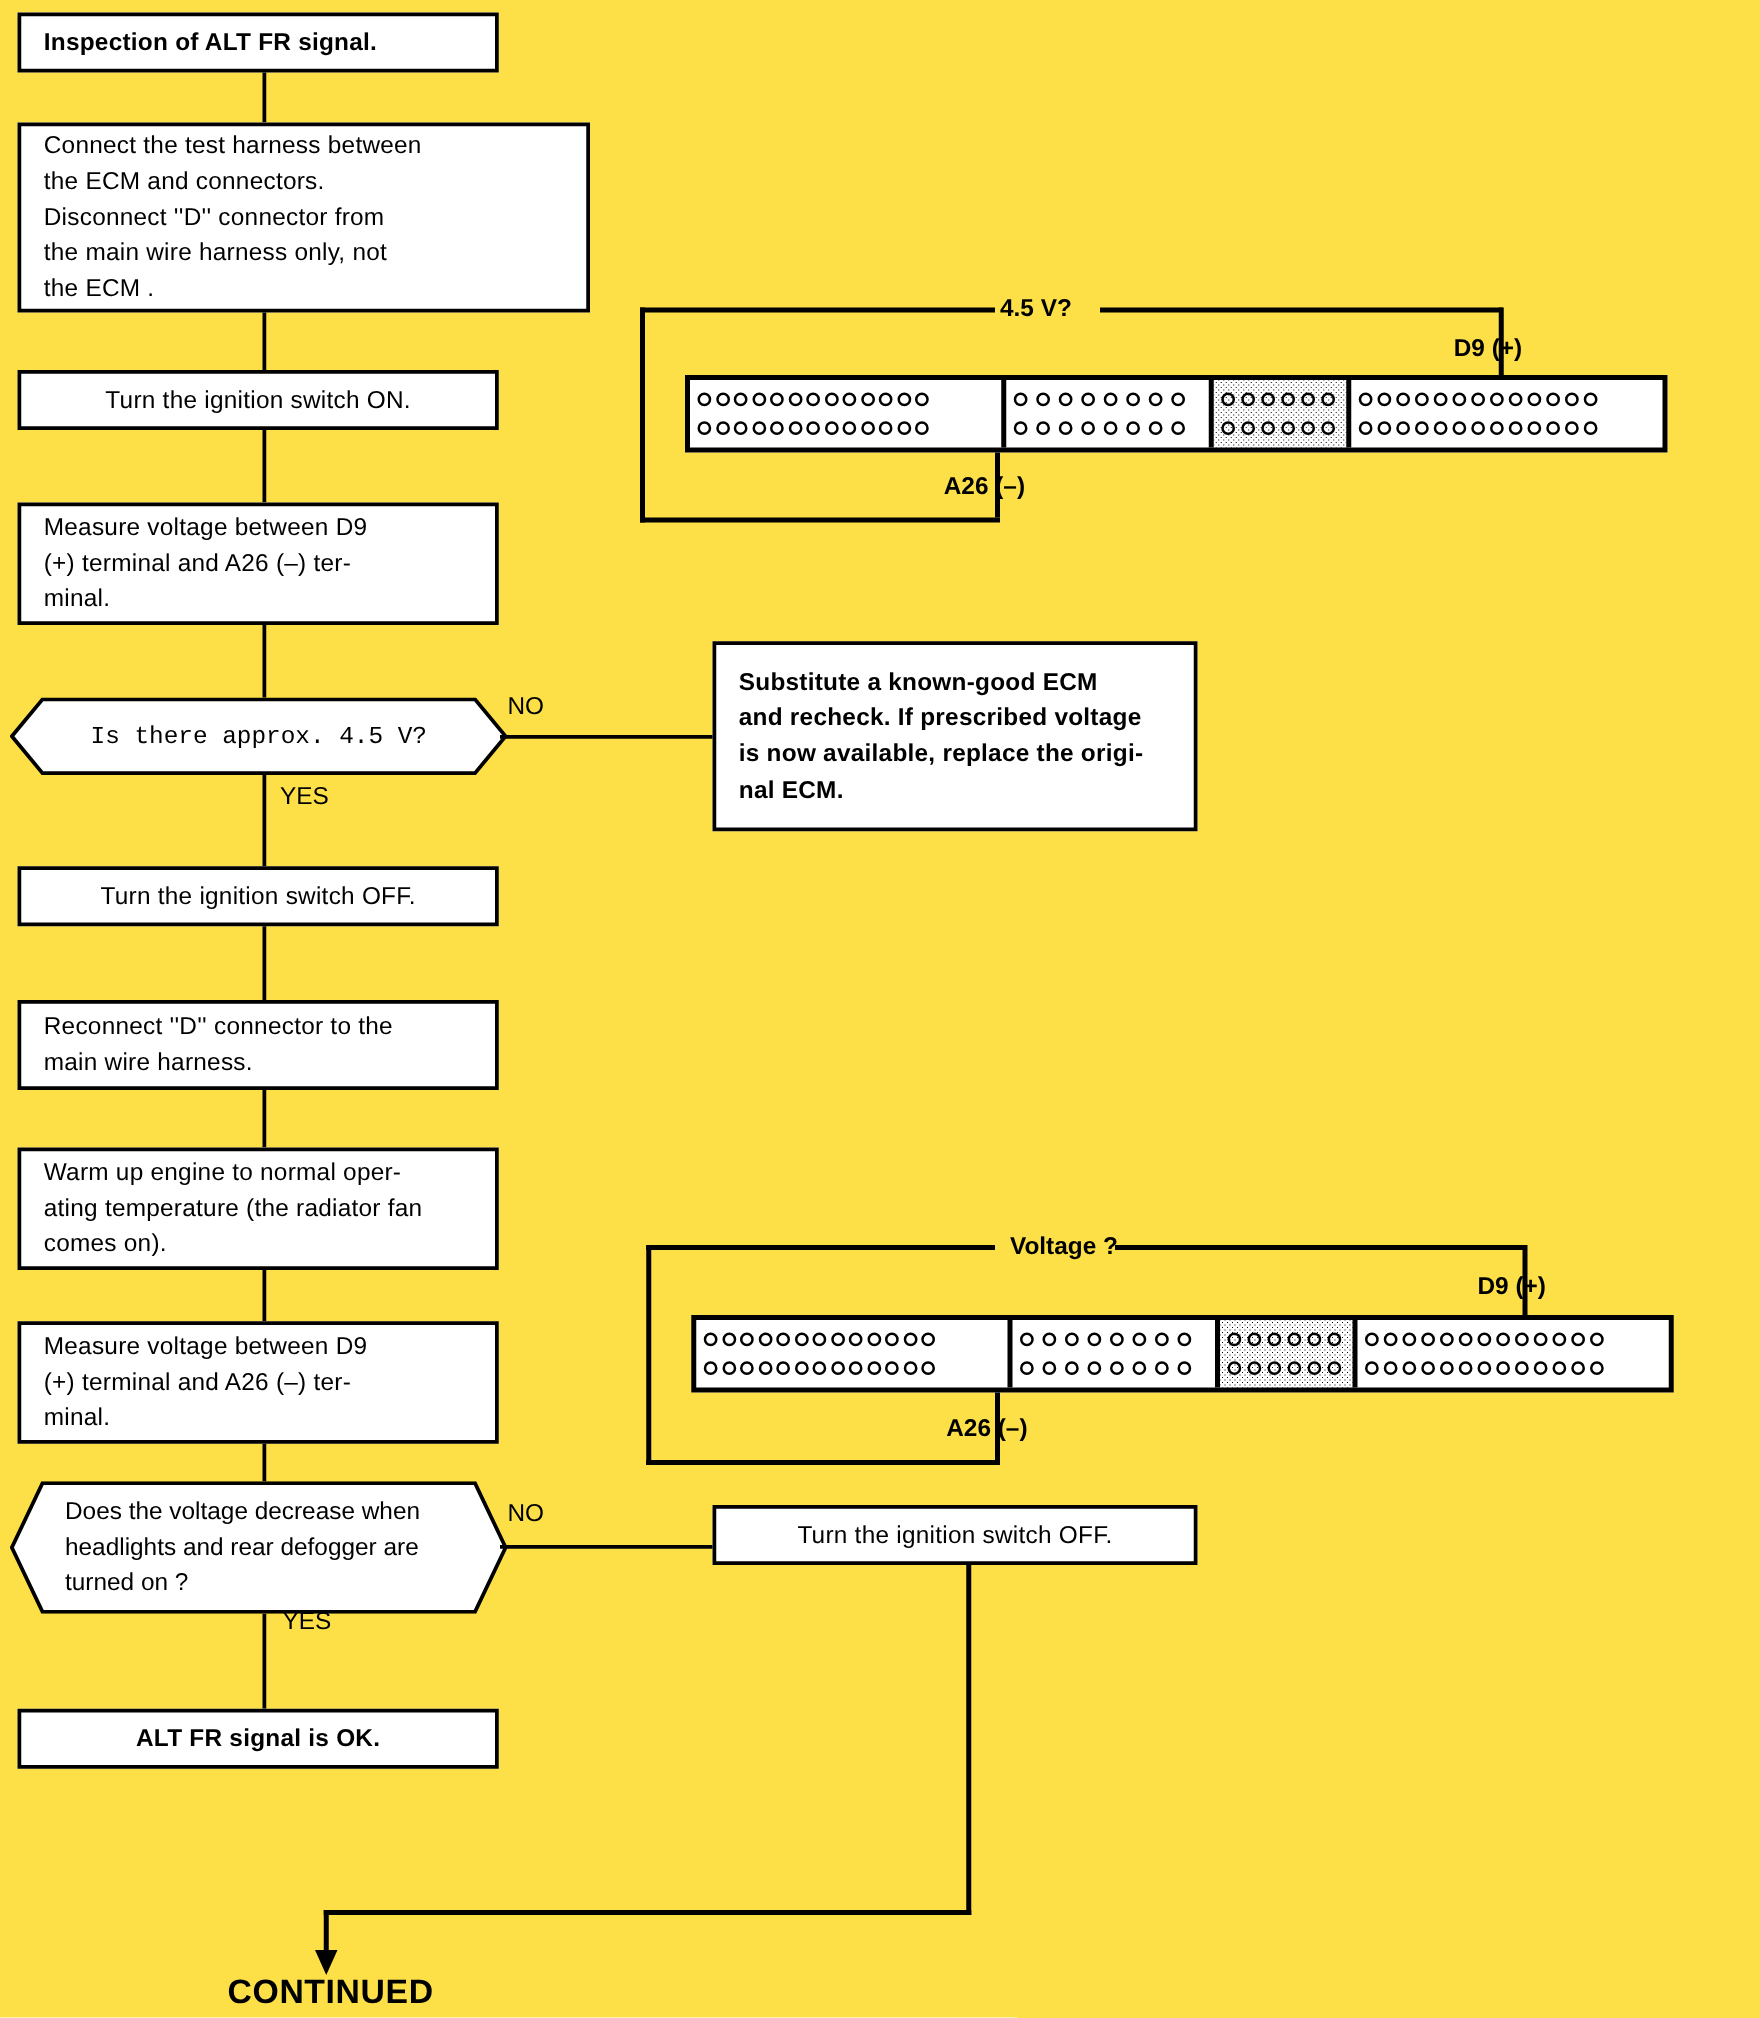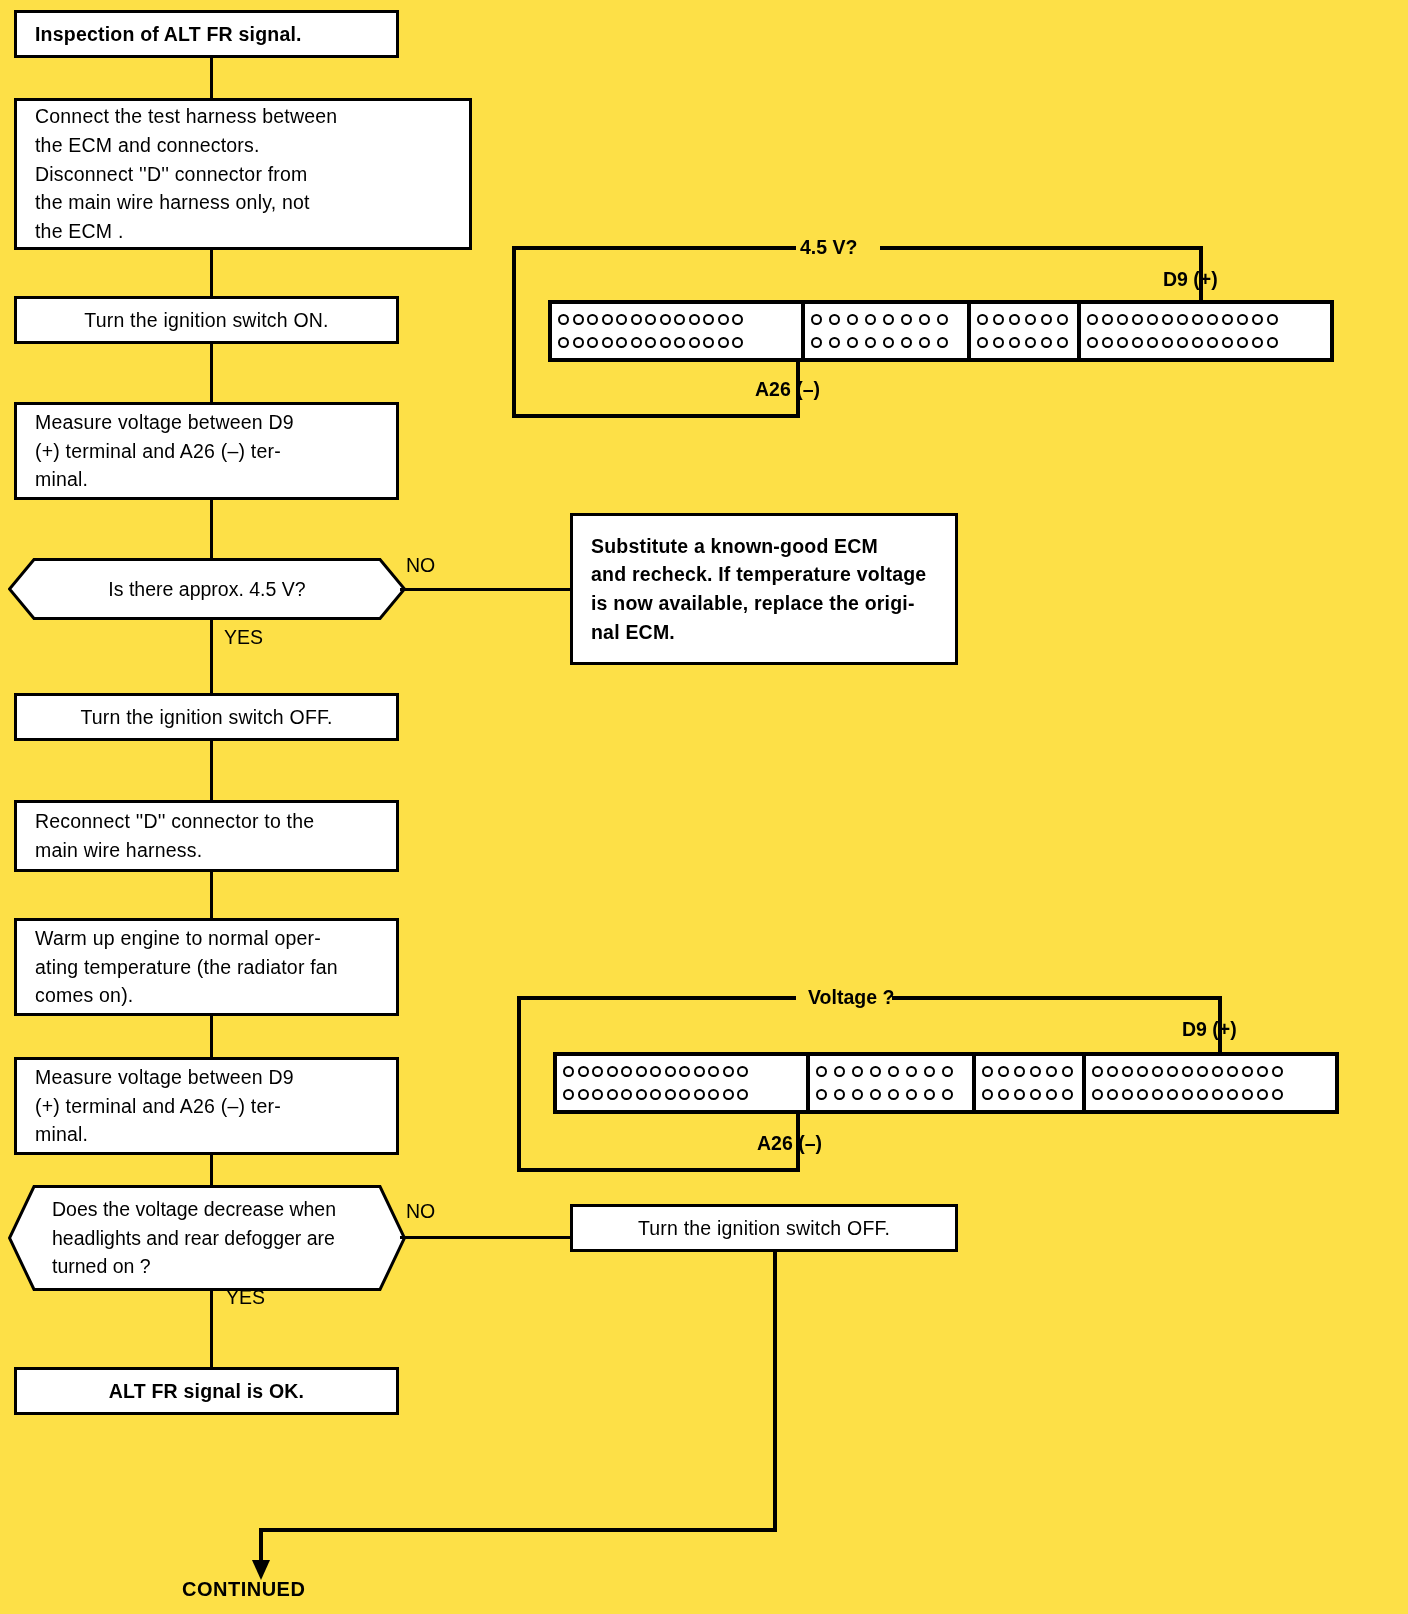--- a/index.html
+++ b/index.html
@@ -59,20 +59,21 @@
     height: 100%;
     display: flex;
     align-items: center;
     font-size: 19.5px;
     line-height: 1.47;
     white-space: pre-line;
   }
   .hexwrap.center .hextxt {
     justify-content: center;
     text-align: right;
+    font-family: Liberation Mono, monospace;
   }
 
   .line {
     position: absolute;
     background: #000;
   }
   .vline { width: 3px; }
   .hline { height: 3px; }
   .thick.vline { width: 4px; }
   .thick.hline { height: 4px; }
@@ -128,21 +129,21 @@
     height: 11px;
     border: 2px solid #000;
     border-radius: 50%;
     box-sizing: border-box;
     background: transparent;
   }
   .seg.shaded .pin { background: transparent; }
 
   .continued {
     position: absolute;
-    font-size: 20px;
+    font-size: 27px;
     font-weight: bold;
     letter-spacing: 0.5px;
   }
 </style>
 </head>
 <body>
 
 <div id="page">
 
   <div class="box bold" style="left:14px; top:10px; width:385px; height:48px;">
@@ -235,21 +236,21 @@
   <div class="line vline" style="left:210px; top:1291px; height:76px;"></div>
 
   <div class="lbl" style="left:226px; top:1286px;">YES</div>
 
   <div class="box bold center" style="left:14px; top:1367px; width:385px; height:48px;">
     <span class="txt">ALT FR signal is OK.</span>
   </div>
 
   <div class="box bold" style="left:570px; top:513px; width:388px; height:152px;">
     <span class="txt">Substitute  a  known-good  ECM
-and recheck. If temperature voltage
+and recheck. If prescribed voltage
 is now available, replace the origi-
 nal ECM.</span>
   </div>
 
   <div class="box center" style="left:570px; top:1204px; width:388px; height:48px;">
     <span class="txt">Turn the ignition switch OFF.</span>
   </div>
 
   <div class="line thick vline" style="left:773px; top:1252px; height:280px;"></div>
   <div class="line thick hline" style="left:259px; top:1528px; width:518px;"></div>

